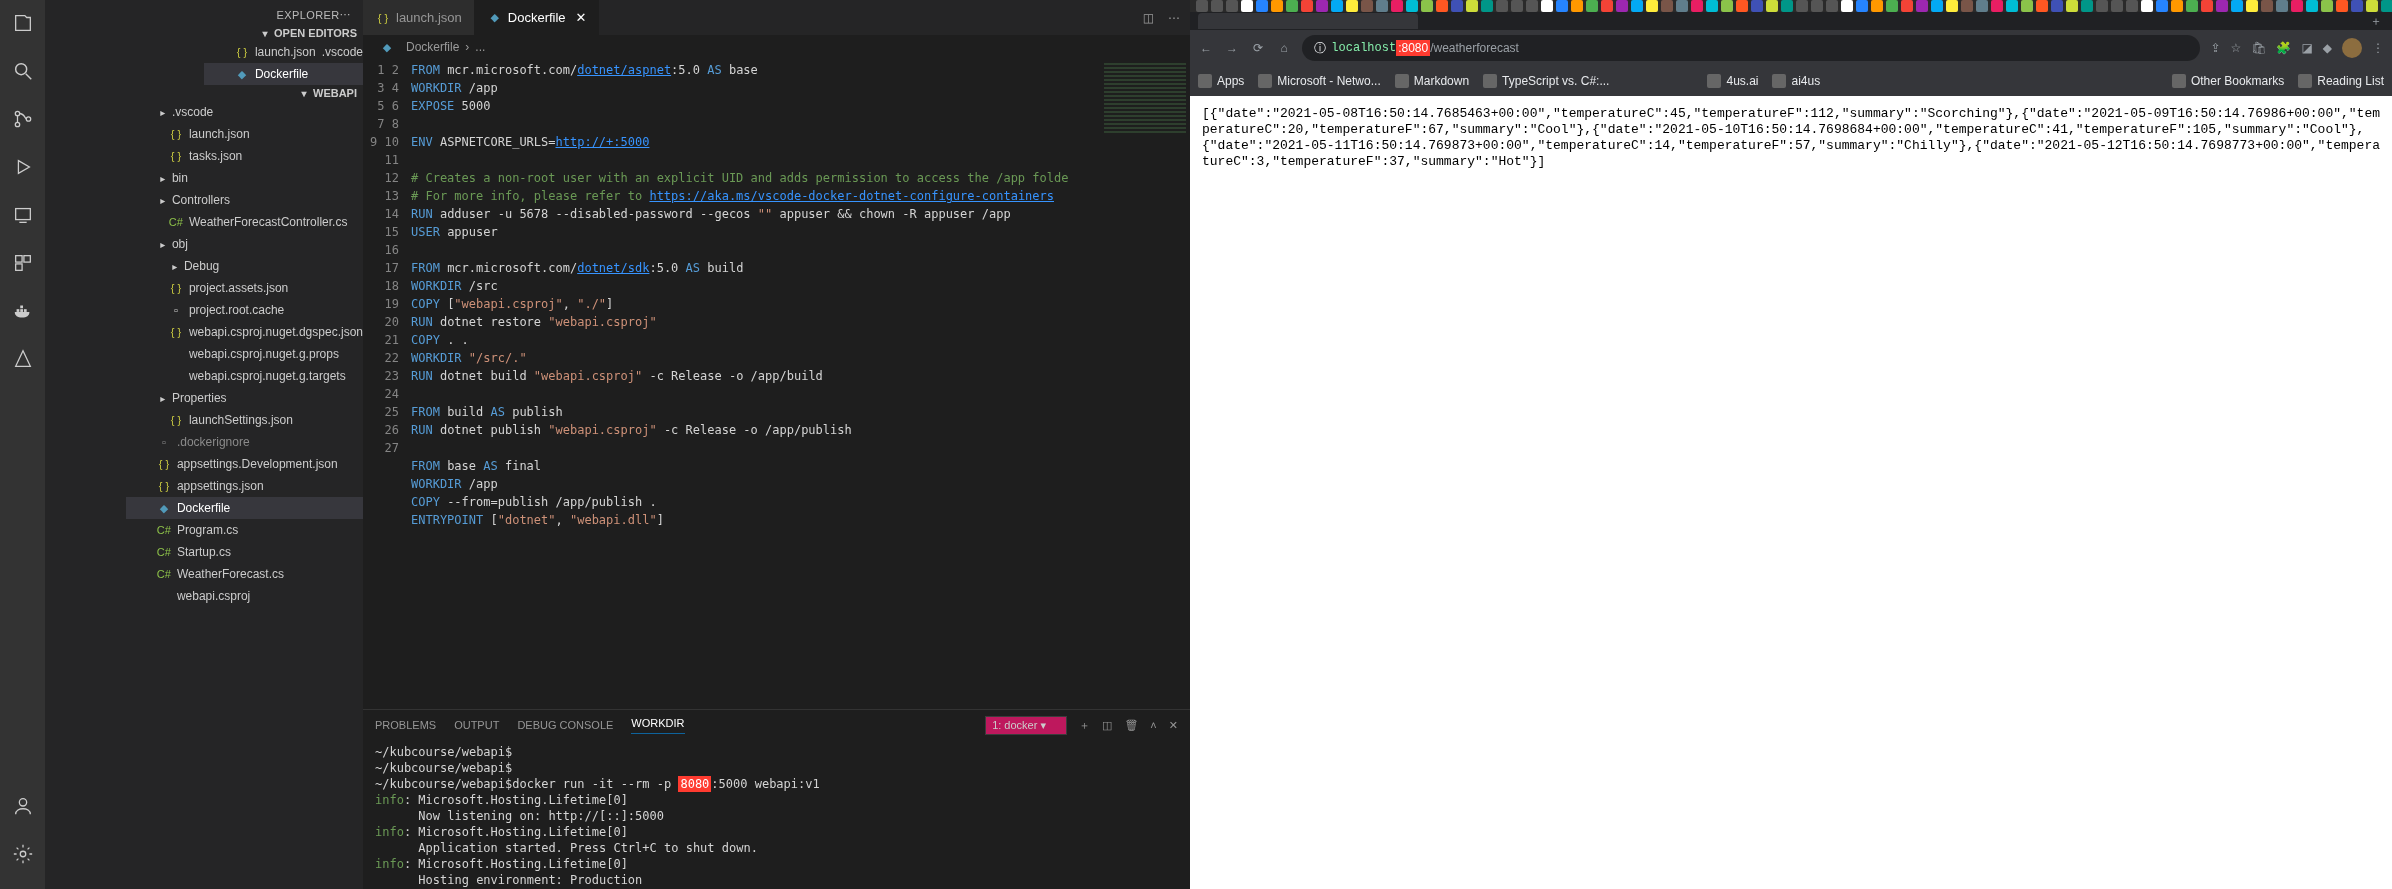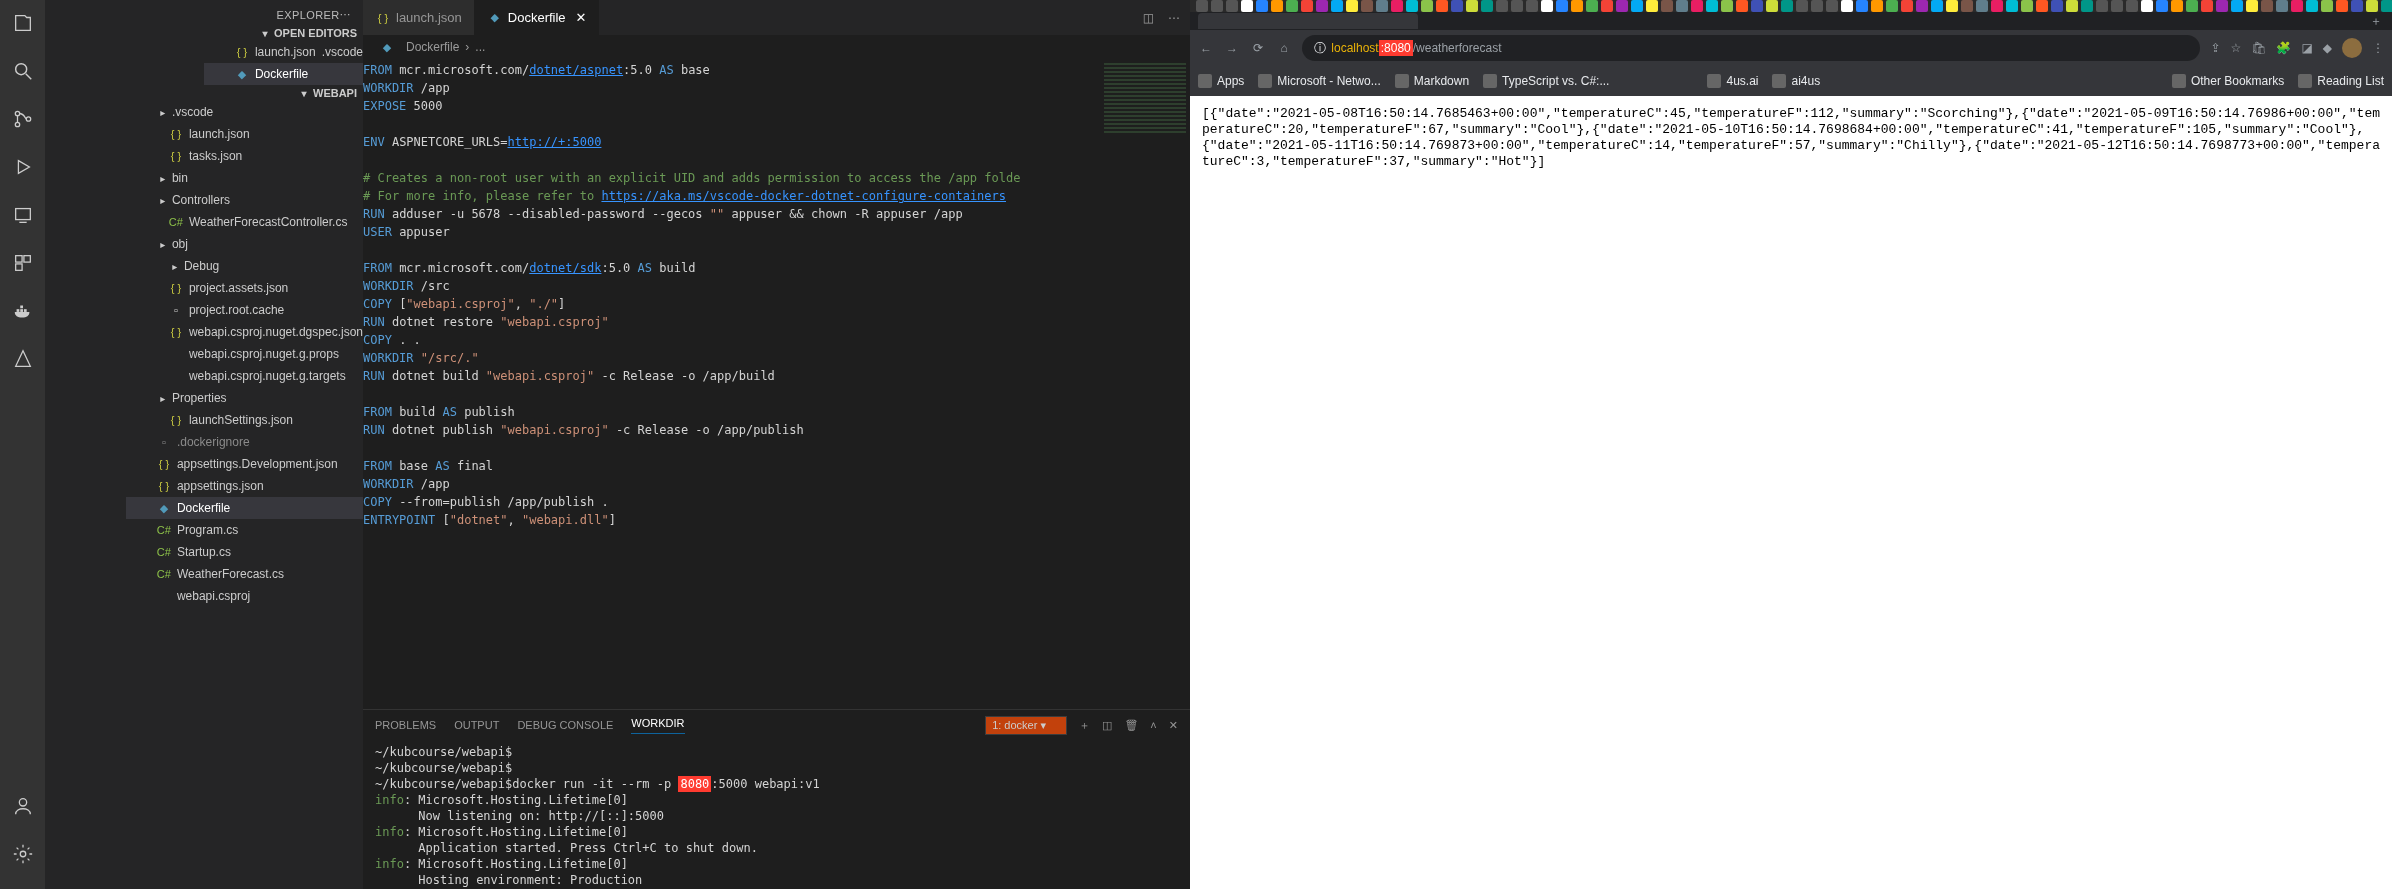--- a/index.html
+++ b/index.html
@@ -150,21 +150,21 @@
   background: #1e1e1e;
 }
 .panel-tabs {
   display: flex; align-items: center; padding: 0 12px; height: 30px; font-size: 11px;
   gap: 18px; color: #969696;
 }
 .panel-tabs .ptab.active { color: #ffffff; border-bottom: 1px solid #0e639c; padding-bottom: 4px; }
 .panel-tabs .spacer { flex: 1; }
 .panel-tabs .tcontrols { display: flex; gap: 12px; align-items: center; }
 .term-select {
-  background: #c2410c; color: #ccc; border: 1px solid #3c3c3c; font-size: 11px;
+  background: #be185d; color: #ccc; border: 1px solid #3c3c3c; font-size: 11px;
   padding: 2px 20px 2px 6px; position: relative;
 }
 .terminal {
   flex: 1; font-family: "Menlo","Consolas",monospace; font-size: 12px;
   line-height: 16px; white-space: pre; color: #d4d4d4; padding: 4px 12px;
   overflow: hidden;
 }
 .info { color: #6a9955; }
 .hl { background: #ff3b30; color: #fff; border: 1px solid #ff3b30; padding: 0 1px; }
 
@@ -188,21 +188,21 @@
 }
 .chrome-toolbar {
   height: 36px; background: #35363a; display: flex; align-items: center; padding: 0 8px;
   gap: 10px; color: #9aa0a6;
 }
 .nav-ico { width: 16px; height: 16px; display: inline-flex; align-items: center; justify-content: center; }
 .addr {
   flex: 1; background: #202124; border-radius: 14px; height: 26px;
   display: flex; align-items: center; padding: 0 10px; color: #e8eaed;
 }
-.addr .host { color: #eab308; }
+.addr .host { color: #86efac; font-family: Liberation Mono, monospace; }
 .addr .path { color: #9aa0a6; }
 .chrome-actions { display: flex; gap: 10px; align-items: center; }
 .avatar { width: 20px; height: 20px; border-radius: 50%; background: #8c6d3f; }
 .bookmarks {
   height: 30px; background: #35363a; display: flex; align-items: center; padding: 0 8px;
   gap: 14px; color: #e8eaed; font-size: 12px;
 }
 .bm { display: flex; align-items: center; gap: 5px; cursor: pointer; }
 .bm .bico { width: 14px; height: 14px; background: #666; border-radius: 2px; }
 .bm-right { margin-left: auto; display: flex; gap: 14px; }
@@ -423,20 +423,48 @@
         <span>⋯</span>
       </div>
     </div>
     <div class="breadcrumb">
       <span class="file-icon blue">◆</span>
       <span>Dockerfile</span>
       <span>›</span>
       <span>...</span>
     </div>
     <div class="editor-split">
+      <div class="gutter" id="gutter">1
+2
+3
+4
+5
+6
+7
+8
+9
+10
+11
+12
+13
+14
+15
+16
+17
+18
+19
+20
+21
+22
+23
+24
+25
+26
+27
+</div>
       <div class="code" id="code"><span class="kw">FROM</span> mcr.microsoft.com/<span class="link">dotnet/aspnet</span>:5.0 <span class="kw">AS</span> base
 <span class="kw">WORKDIR</span> /app
 <span class="kw">EXPOSE</span> 5000
 
 <span class="kw">ENV</span> ASPNETCORE_URLS=<span class="link">http://+:5000</span>
 
 <span class="cmt"># Creates a non-root user with an explicit UID and adds permission to access the /app folde</span>
 <span class="cmt"># For more info, please refer to <span class="link">https://aka.ms/vscode-docker-dotnet-configure-containers</span></span>
 <span class="kw">RUN</span> adduser -u 5678 --disabled-password --gecos <span class="str">""</span> appuser &amp;&amp; chown -R appuser /app
 <span class="kw">USER</span> appuser

